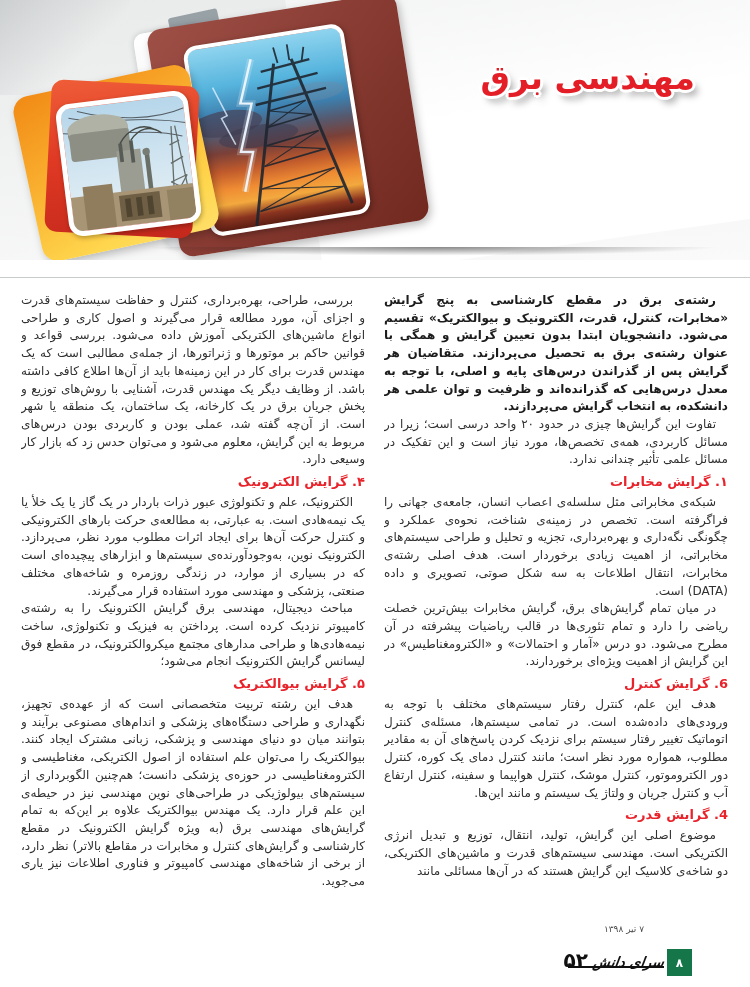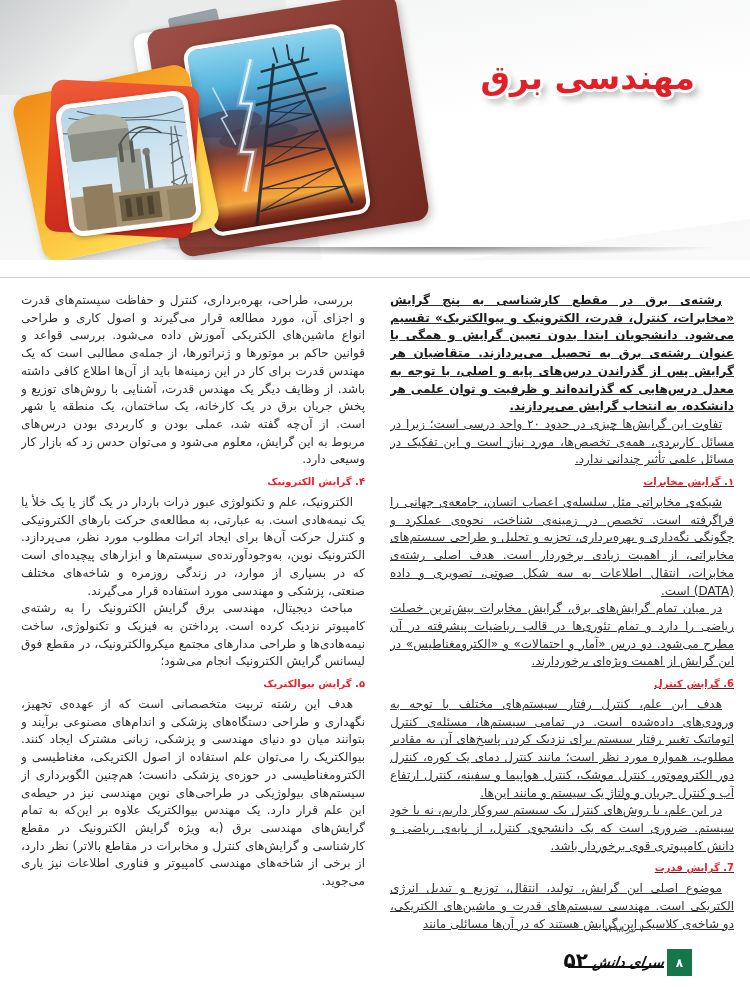--- a/index.html
+++ b/index.html
@@ -43,25 +43,25 @@
                             0 -3px 0 #fff, 0 3px 0 #fff, -3px 0 0 #fff, 3px 0 0 #fff,
                             5px 6px 7px rgba(0,0,0,.35); }
 
   .hdr-shadow { position:absolute; left:15px; top:247px; width:720px; height:12px;
                 background:radial-gradient(ellipse 55% 100% at 58% 0%, rgba(35,35,35,.55) 0%, rgba(35,35,35,0) 72%); }
   .rule { position:absolute; top:277px; left:0; width:750px; height:1px; background:#c9cccd; }
 
   
   .col { position:absolute; top:292px; width:344px; height:662px; overflow:hidden; direction:rtl;
          text-align:justify; color:#303030; font-size:12px; line-height:17.7px; }
-  .col-right { right:16px;text-decoration:underline; }
+  .col-right { right:22px; }
   .col-left  { left:21px;  }
   .col p { text-indent:12px; }
   .col p.lead { font-weight:bold; color:#1c1c1c; }
-  .col h3 { color:#e8232b; font-size:10px; line-height:20px; margin:3px 0 2px; font-weight:bold; }
+  .col h3 { color:#e8232b; font-size:13px; line-height:20px; margin:3px 0 2px; font-weight:bold; }
 
   
   .page-badge { position:absolute; left:667px; top:949px; width:25px; height:27px; background:#15764a;
                 color:#fff; font-size:12px; font-weight:bold; display:flex; align-items:center; justify-content:center; }
   .logo-wrap { position:absolute; left:568px; top:948px; width:96px; height:20px; direction:rtl;
                display:flex; align-items:baseline; justify-content:flex-start; gap:5px;
                border-bottom:2px solid #101010; color:#111; }
   .logo-script { font-style:italic; font-weight:bold; font-size:14px; transform:skewX(-8deg); white-space:nowrap; }
   .issue-num { font-weight:bold; font-size:20px; }
   .footer-date { position:absolute; left:584px; top:924px; width:80px; font-size:9px; color:#4a4a4a;
@@ -135,22 +135,21 @@
 <div class="rule"></div>
 
 <div class="col col-right">
   <p class="lead">رشته‌ی برق در مقطع کارشناسی به پنج گرایش «مخابرات، کنترل، قدرت، الکترونیک و بیوالکتریک» تقسیم می‌شود. دانشجویان ابتدا بدون تعیین گرایش و همگی با عنوان رشته‌ی برق به تحصیل می‌پردازند. متقاضیان هر گرایش پس از گذراندن درس‌های پایه و اصلی، با توجه به معدل درس‌هایی که گذرانده‌اند و ظرفیت و توان علمی هر دانشکده، به انتخاب گرایش می‌پردازند.</p>
   <p>تفاوت این گرایش‌ها چیزی در حدود ۲۰ واحد درسی است؛ زیرا در مسائل کاربردی، همه‌ی تخصص‌ها، مورد نیاز است و این تفکیک در مسائل علمی تأثیر چندانی ندارد.</p>
   <h3>۱. گرایش مخابرات</h3>
   <p>شبکه‌ی مخابراتی مثل سلسله‌ی اعصاب انسان، جامعه‌ی جهانی را فراگرفته است. تخصص در زمینه‌ی شناخت، نحوه‌ی عملکرد و چگونگی نگه‌داری و بهره‌برداری، تجزیه و تحلیل و طراحی سیستم‌های مخابراتی، از اهمیت زیادی برخوردار است. هدف اصلی رشته‌ی مخابرات، انتقال اطلاعات به سه شکل صوتی، تصویری و داده (DATA) است.</p>
   <p>در میان تمام گرایش‌های برق، گرایش مخابرات بیش‌ترین خصلت ریاضی را دارد و تمام تئوری‌ها در قالب ریاضیات پیشرفته در آن مطرح می‌شود. دو درس «آمار و احتمالات» و «الکترومغناطیس» در این گرایش از اهمیت ویژه‌ای برخوردارند.</p>
   <h3>6. گرایش کنترل</h3>
   <p>هدف این علم، کنترل رفتار سیستم‌های مختلف با توجه به ورودی‌های داده‌شده است. در تمامی سیستم‌ها، مسئله‌ی کنترل اتوماتیک تغییر رفتار سیستم برای نزدیک کردن پاسخ‌های آن به مقادیر مطلوب، همواره مورد نظر است؛ مانند کنترل دمای یک کوره، کنترل دور الکتروموتور، کنترل موشک، کنترل هواپیما و سفینه، کنترل ارتفاع آب و کنترل جریان و ولتاژ یک سیستم و مانند این‌ها.</p>
-  <p>در این علم، با روش‌های کنترل یک سیستم سروکار داریم، نه با خود سیستم. ضروری است که یک دانشجوی کنترل، از پایه‌ی ریاضی و دانش کامپیوتری قوی برخوردار باشد.</p>
-  <h3>7. گرایش قدرت</h3>
+  <h3>4. گرایش قدرت</h3>
   <p>موضوع اصلی این گرایش، تولید، انتقال، توزیع و تبدیل انرژی الکتریکی است. مهندسی سیستم‌های قدرت و ماشین‌های الکتریکی، دو شاخه‌ی کلاسیک این گرایش هستند که در آن‌ها مسائلی مانند</p>
 </div>
 
 <div class="col col-left">
   <p>بررسی، طراحی، بهره‌برداری، کنترل و حفاظت سیستم‌های قدرت و اجزای آن، مورد مطالعه قرار می‌گیرند و اصول کاری و طراحی انواع ماشین‌های الکتریکی آموزش داده می‌شود. بررسی قواعد و قوانین حاکم بر موتورها و ژنراتورها، از جمله‌ی مطالبی است که یک مهندس قدرت برای کار در این زمینه‌ها باید از آن‌ها اطلاع کافی داشته باشد. از وظایف دیگر یک مهندس قدرت، آشنایی با روش‌های توزیع و پخش جریان برق در یک کارخانه، یک ساختمان، یک منطقه یا شهر است. از آن‌چه گفته شد، عملی بودن و کاربردی بودن درس‌های مربوط به این گرایش، معلوم می‌شود و می‌توان حدس زد که بازار کار وسیعی دارد.</p>
   <h3>۴. گرایش الکترونیک</h3>
   <p>الکترونیک، علم و تکنولوژی عبور ذرات باردار در یک گاز یا یک خلأ یا یک نیمه‌هادی است. به عبارتی، به مطالعه‌ی حرکت بارهای الکترونیکی و کنترل حرکت آن‌ها برای ایجاد اثرات مطلوب مورد نظر، می‌پردازد. الکترونیک نوین، به‌وجودآورنده‌ی سیستم‌ها و ابزارهای پیچیده‌ای است که در بسیاری از موارد، در زندگی روزمره و شاخه‌های مختلف صنعتی، پزشکی و مهندسی مورد استفاده قرار می‌گیرند.</p>
   <p>مباحث دیجیتال، مهندسی برق گرایش الکترونیک را به رشته‌ی کامپیوتر نزدیک کرده است. پرداختن به فیزیک و تکنولوژی، ساخت نیمه‌هادی‌ها و طراحی مدارهای مجتمع میکروالکترونیک، در مقطع فوق لیسانس گرایش الکترونیک انجام می‌شود؛</p>
   <h3>۵. گرایش بیوالکتریک</h3>
   <p>هدف این رشته تربیت متخصصانی است که از عهده‌ی تجهیز، نگهداری و طراحی دستگاه‌های پزشکی و اندام‌های مصنوعی برآیند و بتوانند میان دو دنیای مهندسی و پزشکی، زبانی مشترک ایجاد کنند. بیوالکتریک را می‌توان علم استفاده از اصول الکتریکی، مغناطیسی و الکترومغناطیسی در حوزه‌ی پزشکی دانست؛ هم‌چنین الگوبرداری از سیستم‌های بیولوژیکی در طراحی‌های نوین مهندسی نیز در حیطه‌ی این علم قرار دارد. یک مهندس بیوالکتریک علاوه بر این‌که به تمام گرایش‌های مهندسی برق (به ویژه گرایش الکترونیک در مقطع کارشناسی و گرایش‌های کنترل و مخابرات در مقاطع بالاتر) نظر دارد، از برخی از شاخه‌های مهندسی کامپیوتر و فناوری اطلاعات نیز یاری می‌جوید.</p>

